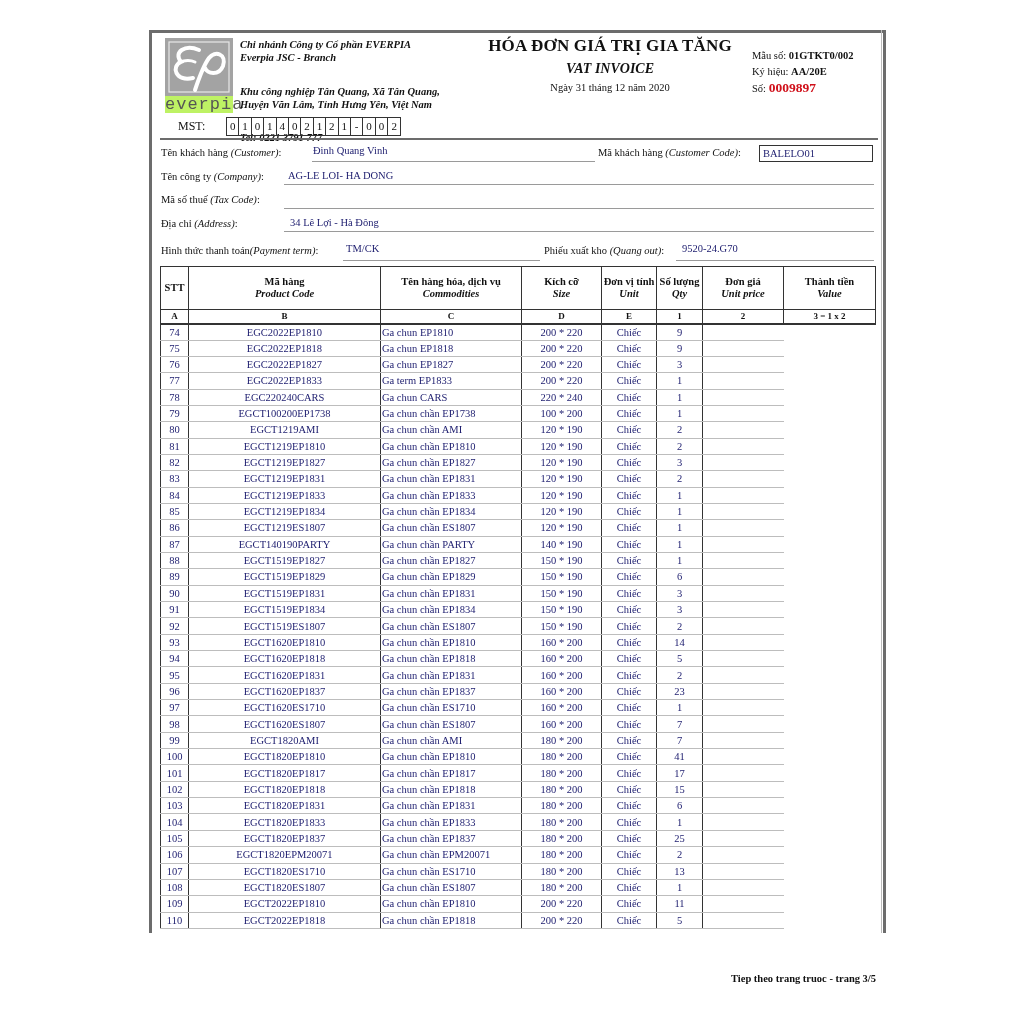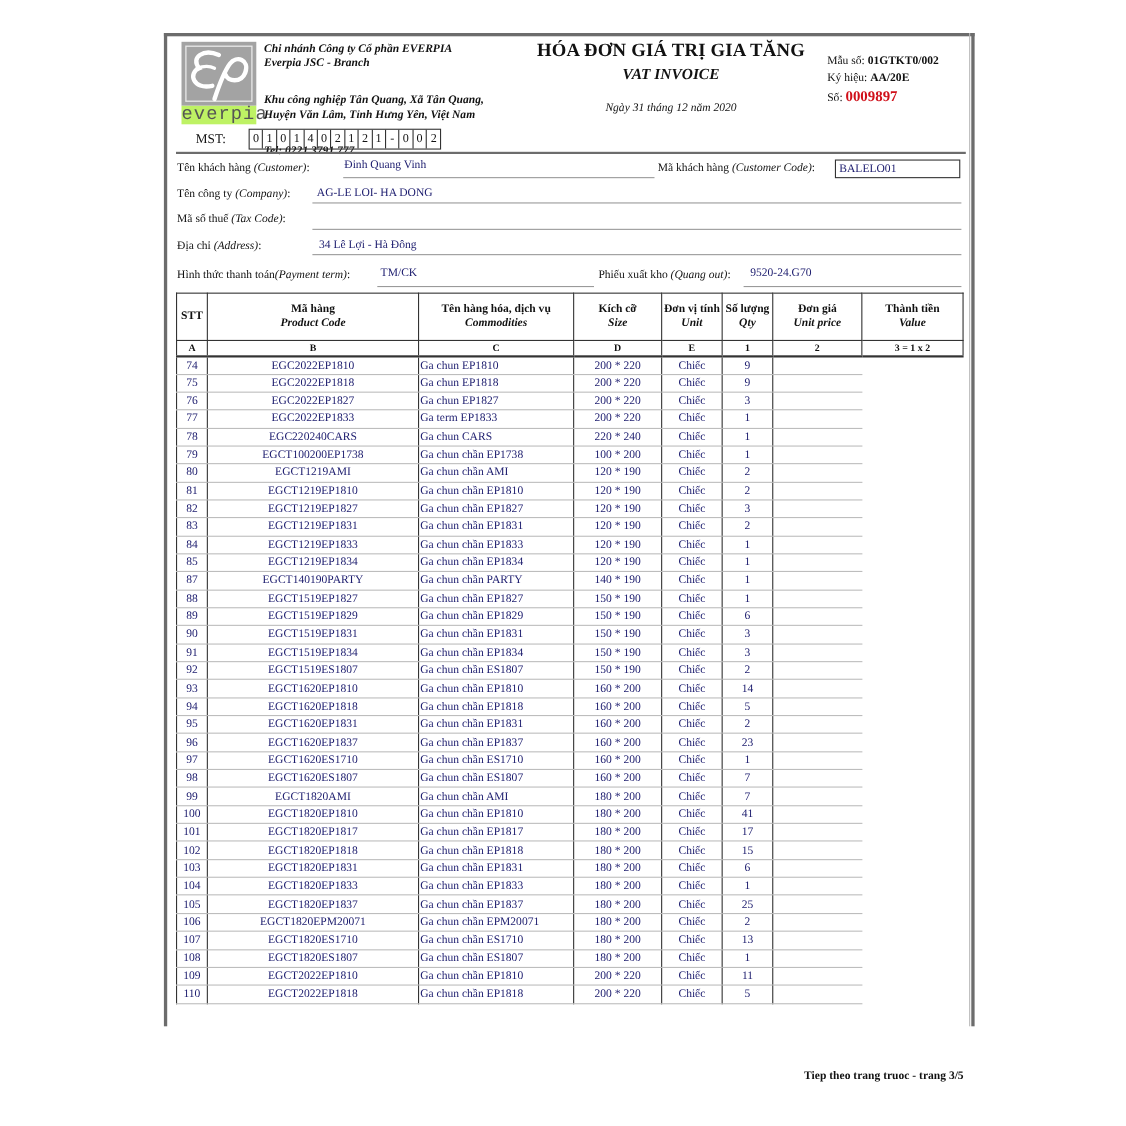--- a/index.html
+++ b/index.html
@@ -25,21 +25,21 @@
 
   .mst { position: absolute; left: 178px; top: 117px; display: flex; align-items: center; }
   .mst-label { font-size: 12px; width: 48px; }
   .mst-boxes { display: flex; border: 1px solid #333; }
   .mst-box { width: 12.4px; height: 17px; border-right: 1px solid #333; font-size: 11px; text-align: center; line-height: 17px; }
   .mst-box:last-child { border-right: none; }
 
   .title-block { position: absolute; left: 470px; top: 36px; width: 280px; text-align: center; }
   .title-vn { font-weight: bold; font-size: 17px; letter-spacing: 0.2px; }
   .title-en { font-weight: bold; font-style: italic; font-size: 14px; margin-top: 5px; }
-  .title-date { font-style: italic; font-size: 10.5px; margin-top: 16px; }
+  .title-date { font-size: 10.5px; margin-top: 5px; }
 
   .meta { position: absolute; left: 752px; top: 48px; font-size: 10.5px; line-height: 16px; }
   .meta b { font-weight: bold; }
   .meta .red { color: #d0101a; font-weight: bold; font-size: 13.5px; }
 
   .hr-top { position: absolute; left: 160px; top: 138px; width: 718px; height: 2px; background: #6c6c6c; }
 
   
   .field-label { position: absolute; font-size: 10.5px; white-space: nowrap; }
   .field-label i { font-style: italic; }
@@ -311,20 +311,30 @@
         <td class="c-stt">85</td>
         <td class="c-code">EGCT1219EP1834</td>
         <td class="c-name">Ga chun chần EP1834</td>
         <td class="c-size">120 * 190</td>
         <td class="c-unit">Chiếc</td>
         <td class="c-qty">1</td>
         <td class="c-empty"></td>
         <td class="c-none"></td>
       </tr>
       <tr>
+        <td class="c-stt">86</td>
+        <td class="c-code">EGCT1219ES1807</td>
+        <td class="c-name">Ga chun chần ES1807</td>
+        <td class="c-size">120 * 190</td>
+        <td class="c-unit">Chiếc</td>
+        <td class="c-qty">1</td>
+        <td class="c-empty"></td>
+        <td class="c-none"></td>
+      </tr>
+      <tr>
         <td class="c-stt">87</td>
         <td class="c-code">EGCT140190PARTY</td>
         <td class="c-name">Ga chun chần PARTY</td>
         <td class="c-size">140 * 190</td>
         <td class="c-unit">Chiếc</td>
         <td class="c-qty">1</td>
         <td class="c-empty"></td>
         <td class="c-none"></td>
       </tr>
       <tr>

